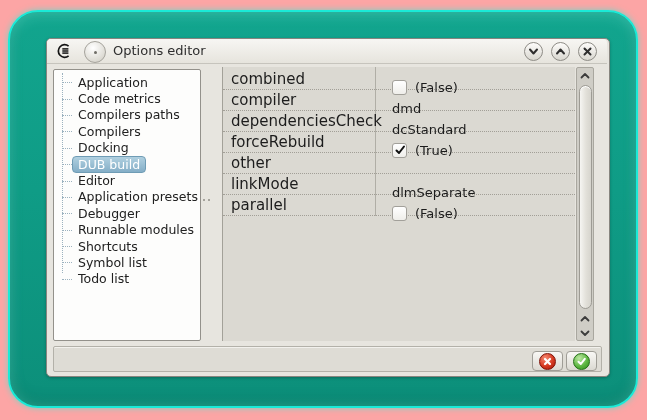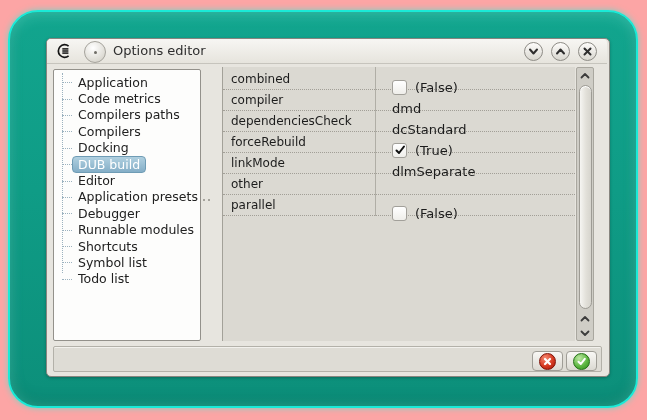--- a/index.html
+++ b/index.html
@@ -43,21 +43,21 @@
              border:1px solid #6f9cb5;border-radius:4px;color:#fff;padding:0 5px;margin-left:-4px;}
 
   .splitter-grip{position:absolute;left:156px;top:160px;width:8px;height:4px;display:flex;gap:3px;}
   .splitter-grip i{width:2px;height:2px;background:#8f8d86;border-radius:50%;}
 
   
   .grid{position:absolute;left:175px;top:28px;width:353px;height:274px;background:#dbd9d2;
         border-left:1px solid #a3a199;box-sizing:border-box;}
   .grid-rows{position:absolute;left:0;top:2px;right:0;}
   .prow{height:21px;box-sizing:border-box;border-bottom:1px dotted #a29f97;display:flex;align-items:center;}
-  .pname{width:152px;padding-left:8px;font-size:12px;color:#1c1c1c;white-space:nowrap;overflow:hidden;}
+  .pname{width:152px;padding-left:8px;font-size:15px;color:#1c1c1c;white-space:nowrap;overflow:hidden;}
   .pvalue{flex:1;display:flex;align-items:center;padding-left:9px;font-size:13px;color:#1c1c1c;margin-top:16px;}
   .col-divider{position:absolute;left:152px;top:0;width:1px;height:149px;background:#b0aea6;}
   .checkbox{width:15px;height:15px;border:1px solid #a2a09a;border-radius:3px;box-sizing:border-box;
             background:linear-gradient(180deg,#ffffff,#efeeea);margin-right:8px;
             display:inline-flex;align-items:center;justify-content:center;}
   .checkbox svg{display:none;}
   .checkbox.checked svg{display:block;}
 
   
   .vscroll{position:absolute;left:529px;top:28px;width:18px;height:274px;background:#cfcdc6;
@@ -205,31 +205,31 @@
     <span class="pvalue">
       <span class="checkbox checked">
         <svg width="12" height="12" viewBox="0 0 12 12">
                   <polyline points="2.5,6.5 5,9 10,2.5" fill="none" stroke="#111" stroke-width="2" stroke-linecap="round" stroke-linejoin="round"></polyline>
                 </svg>
       </span>
       <span class="vtext">(True)</span>
     </span>
   </div>
           <div class="prow">
+    <span class="pname">other</span>
+    <span class="pvalue">
+
+      <span class="vtext"></span>
+    </span>
+  </div>
+          <div class="prow">
     <span class="pname">linkMode</span>
     <span class="pvalue">
 
       <span class="vtext">dlmSeparate</span>
-    </span>
-  </div>
-          <div class="prow">
-    <span class="pname">other</span>
-    <span class="pvalue">
-
-      <span class="vtext"></span>
     </span>
   </div>
           <div class="prow">
     <span class="pname">parallel</span>
     <span class="pvalue">
       <span class="checkbox">
         
       </span>
       <span class="vtext">(False)</span>
     </span>

